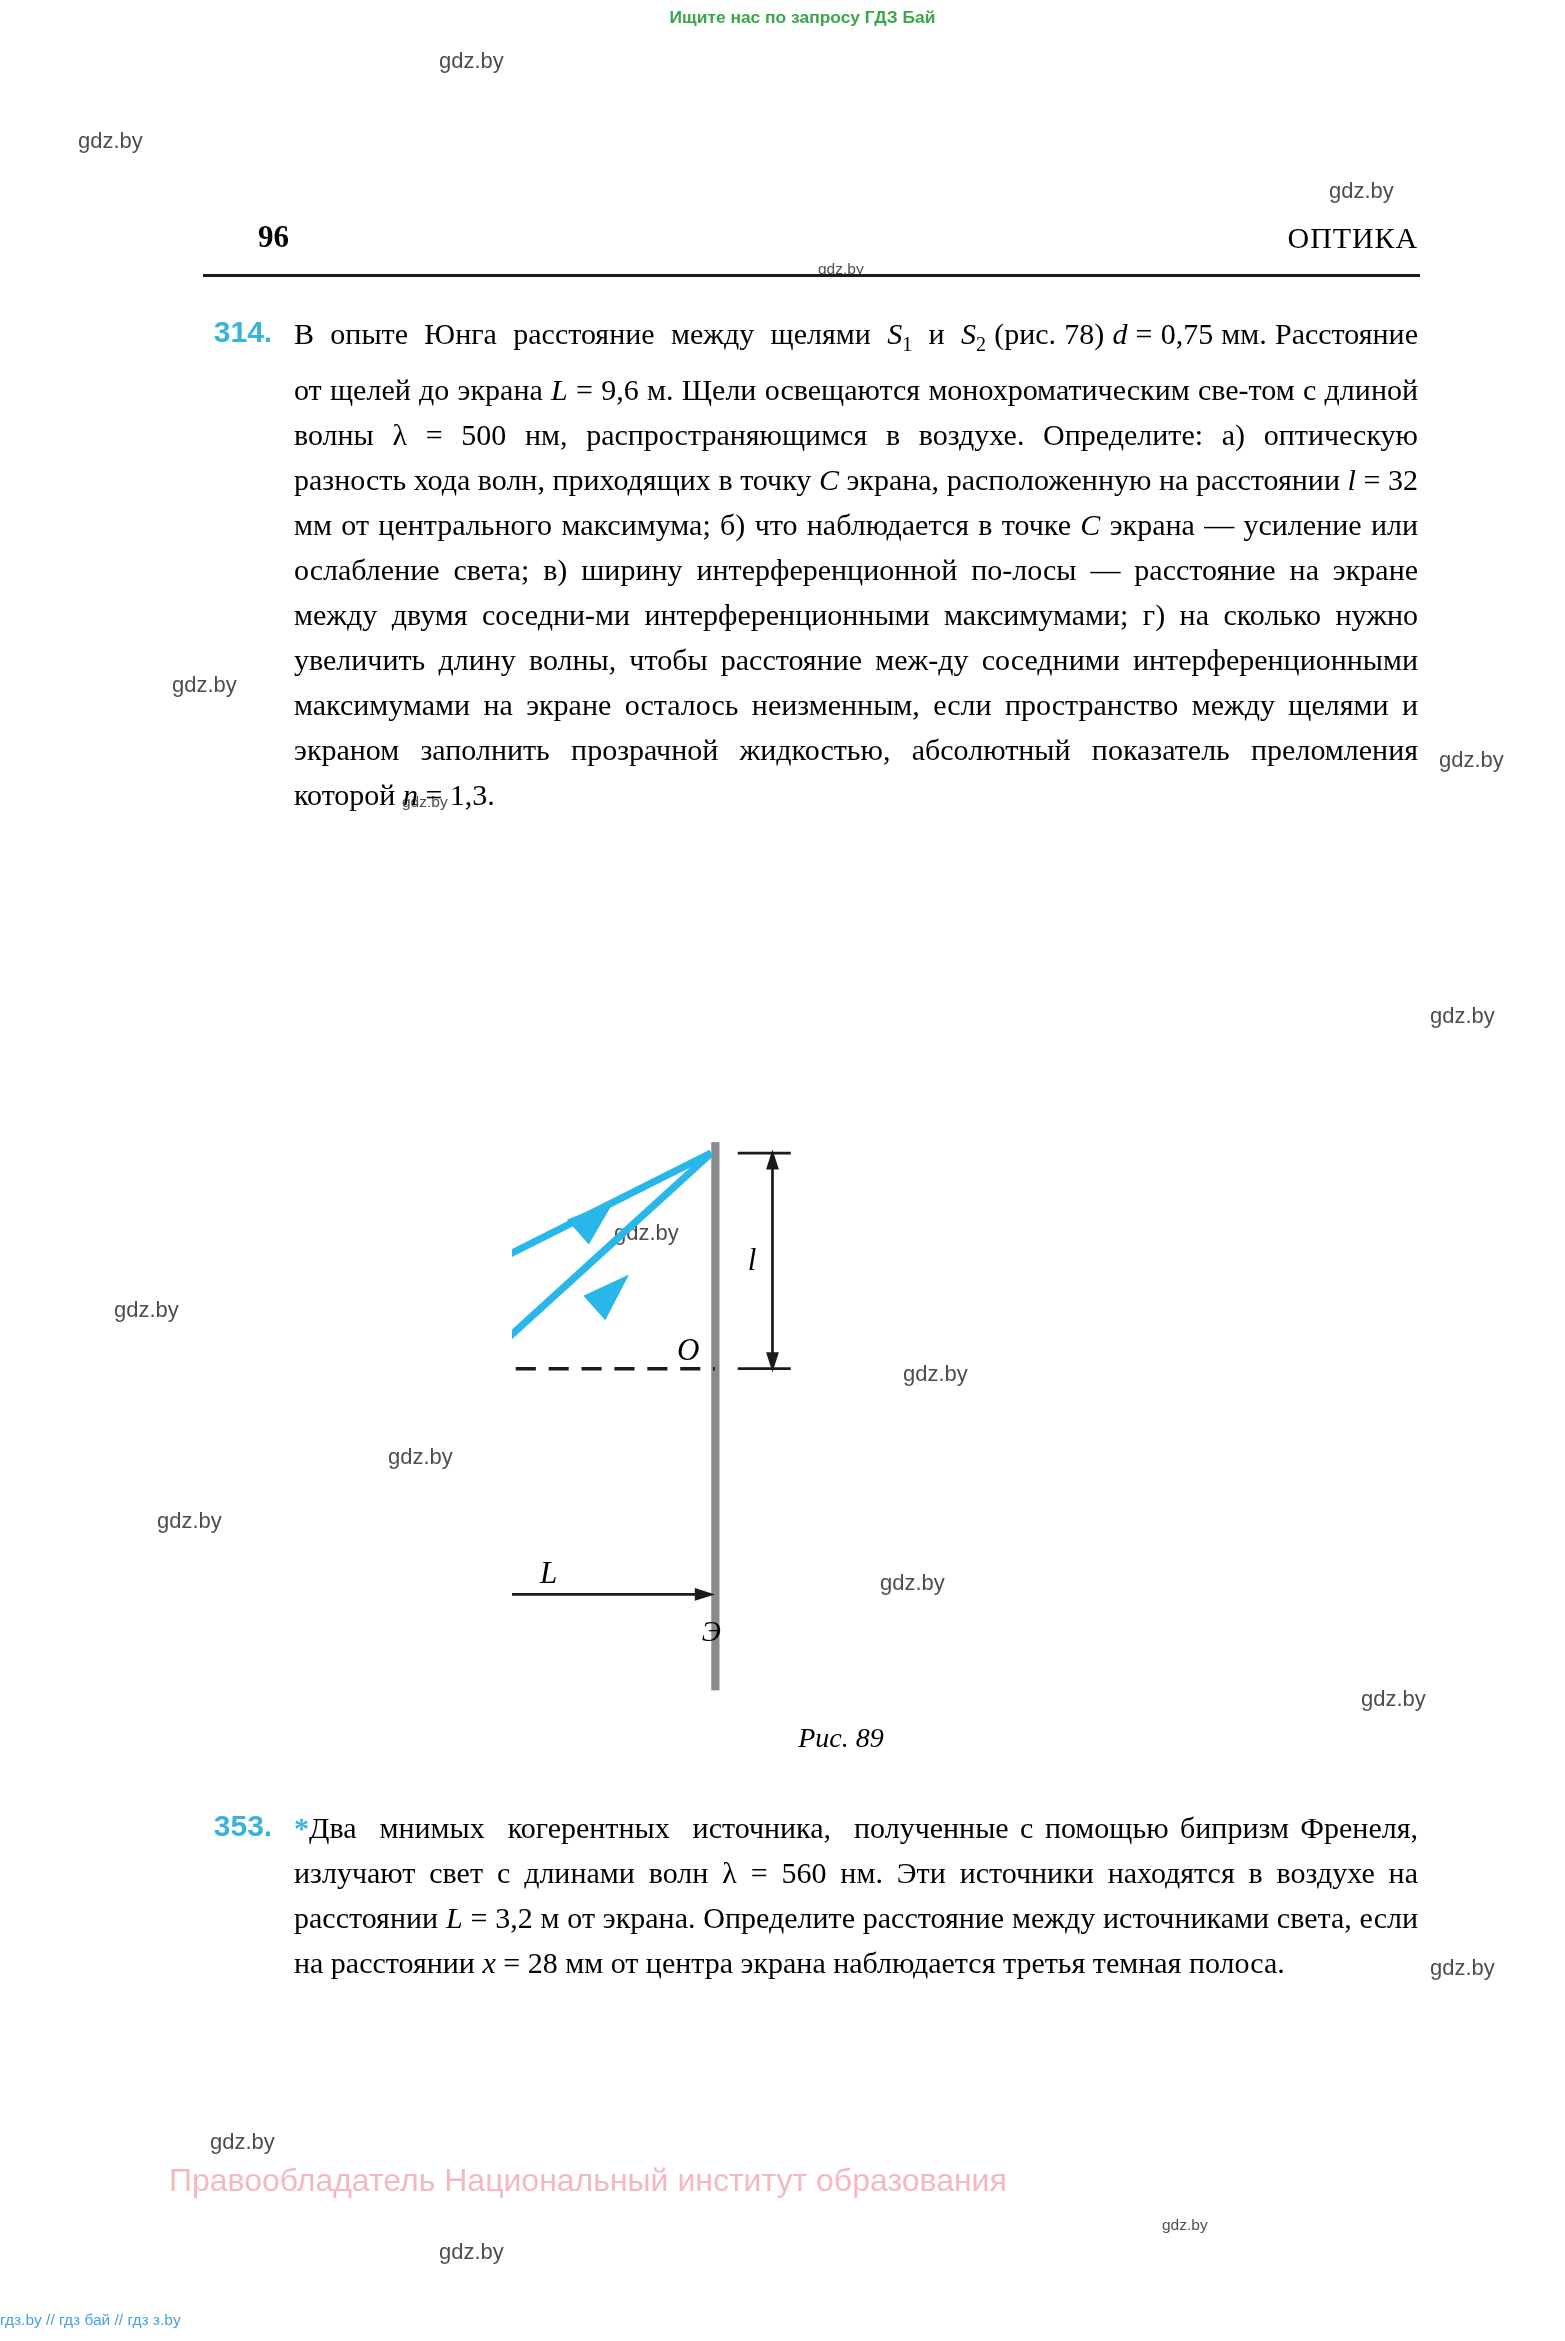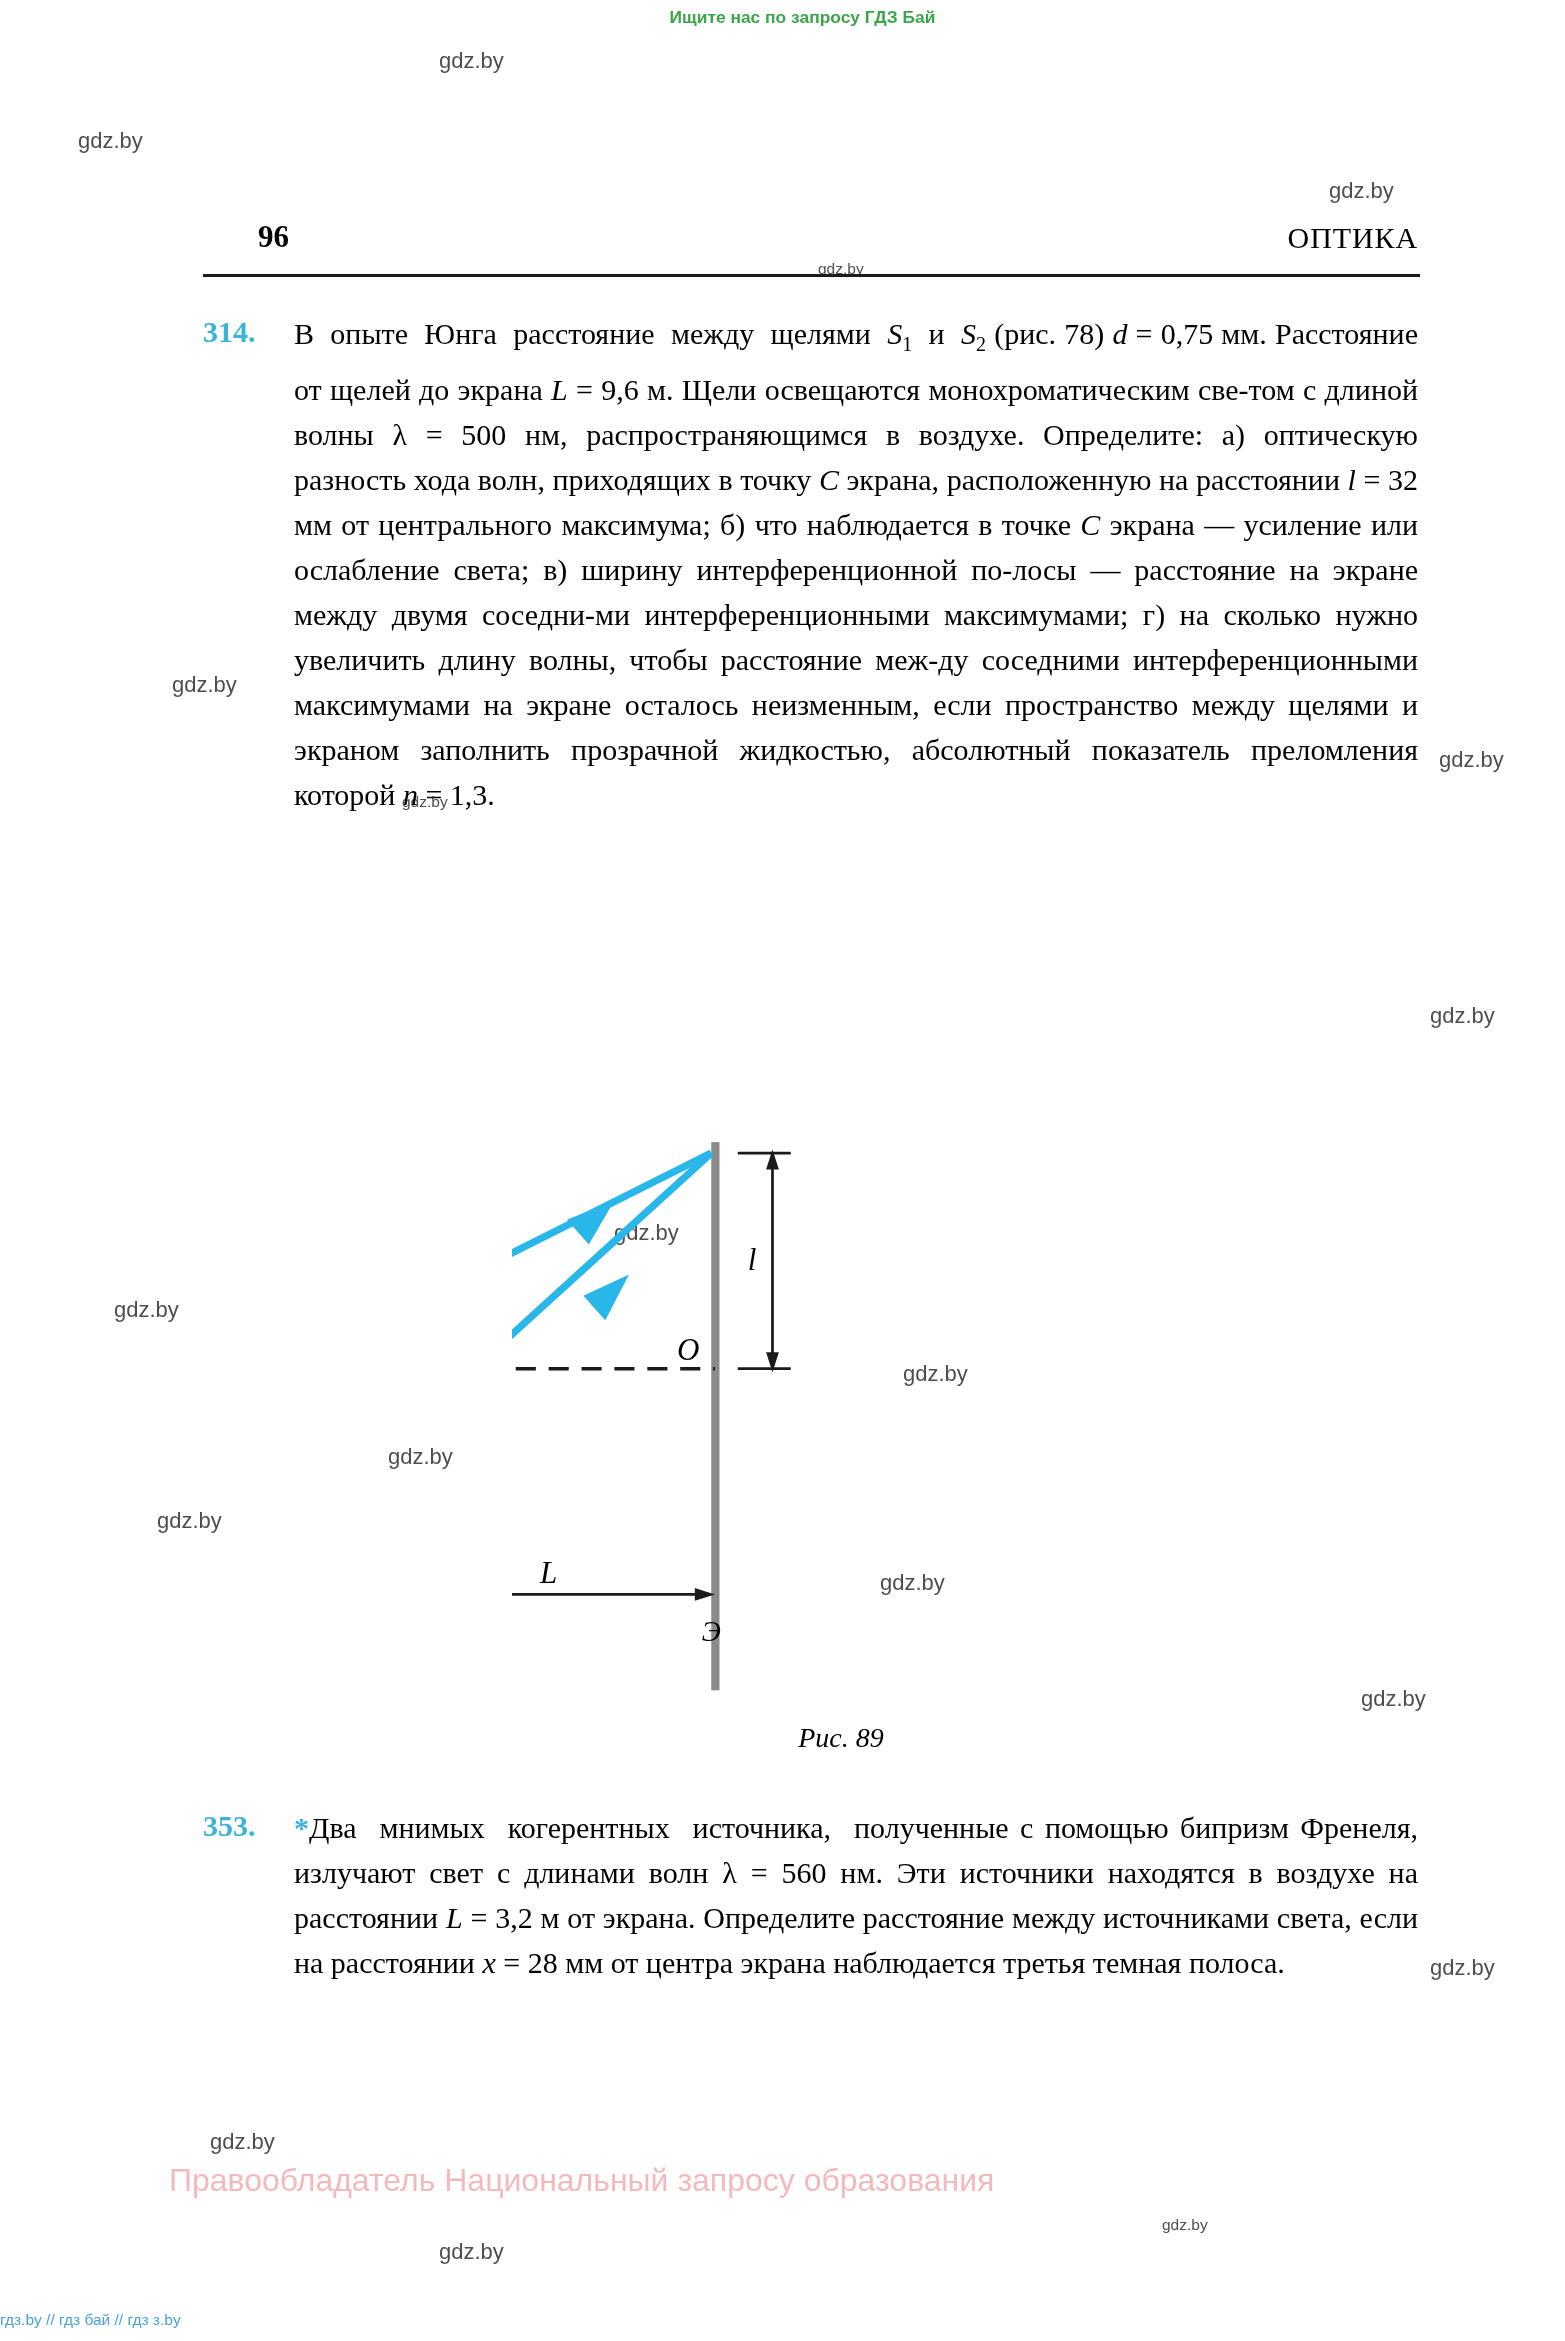--- a/index.html
+++ b/index.html
@@ -99,25 +99,25 @@
   
   .task {
     position: absolute;
     width: 1215px;
   }
   .task .num {
     position: absolute;
     left: 0;
     top: 3.7px;
     width: 80px;
-    text-align: left;
+    text-align: center;
     color: #3ab3d9;
     font-weight: bold;
     font-size: 30px;
-    font-family: Liberation Serif, serif;
+    font-family: Liberation Sans, sans-serif;
   }
   .task .body {
     margin-left: 91px;
     font-size: 30px;
     line-height: 45px;
     text-align: justify;
     text-justify: inter-word;
     font-family: "Liberation Serif", serif;
   }
   .task .body i { font-style: italic; }
@@ -235,15 +235,15 @@
     <text x="-200" y="372" font-family="Liberation Serif, serif" font-style="italic" font-size="34">S<tspan font-size="22" dy="8">2</tspan></text>
   </svg>
 </div>
 <div class="fig-caption">Рис. 89</div>
 
 <div class="task" id="task-315">
   <div class="num">353.</div>
   <div class="body"><span class="star">*</span>Два&nbsp; мнимых&nbsp; когерентных&nbsp; источника,&nbsp; полученные с помощью бипризм Френеля, излучают свет с длинами волн λ = 560 нм. Эти источники находятся в воздухе на расстоянии <i>L</i> = 3,2 м от экрана. Определите расстояние между источниками света, если на расстоянии <i>x</i> = 28 мм от центра экрана наблюдается третья темная полоса.</div>
 </div>
 
-<div class="copyright">Правообладатель Национальный запросу образования</div>
+<div class="copyright">Правообладатель Национальный институт образования</div>
 <div class="bottom-banner">гдз.by  //  гдз бай  //  гдз з.by</div>
 
 
 </body></html>

